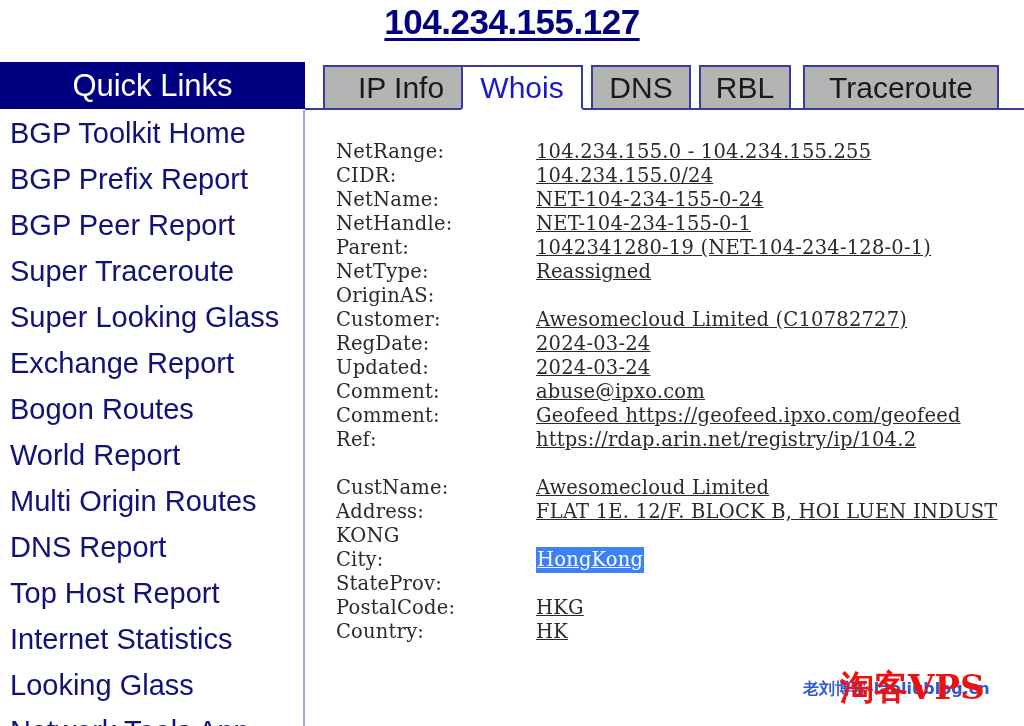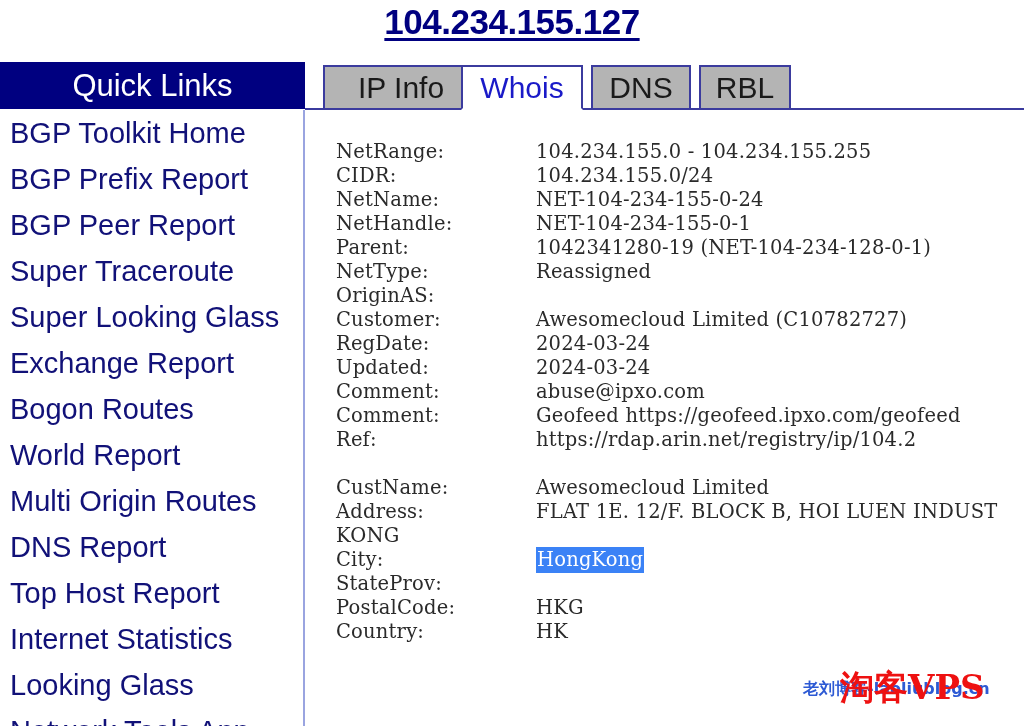--- a/index.html
+++ b/index.html
@@ -158,20 +158,21 @@
     height: 24px;
     white-space: pre;
     overflow: visible;
   }
   .wl-label {
     display: inline-block;
     width: 200px;
   }
   .wl-value {
     display: inline;
+    text-decoration: underline;
   }
   .wl-value.highlight {
     background: #3b82f6;
     color: #ffffff;
     padding: 1px 1px 2px 1px;
   }
   .whois-blank {
     height: 24px;
   }
 
@@ -257,20 +258,21 @@
         </li>
       </ul>
   </nav>
 
   <div class="tabbar" id="tabbar">
     <div class="tabbar-baseline"></div>
   <div class="tab" style="left: 18px; width: 156px;">IP Info</div>
       <div class="tab active" style="left: 156px; width: 122px;">Whois</div>
       <div class="tab" style="left: 286px; width: 100px;">DNS</div>
       <div class="tab" style="left: 394px; width: 92px;">RBL</div>
+      <div class="tab" style="left: 498px; width: 196px;">Traceroute</div>
     </div>
 
   <div class="content">
     <pre class="whois-pre" id="whois-pre"><div class="whois-line"><span class="wl-label">NetRange:</span><span class="wl-value">104.234.155.0 - 104.234.155.255</span></div><div class="whois-line"><span class="wl-label">CIDR:</span><span class="wl-value">104.234.155.0/24</span></div><div class="whois-line"><span class="wl-label">NetName:</span><span class="wl-value">NET-104-234-155-0-24</span></div><div class="whois-line"><span class="wl-label">NetHandle:</span><span class="wl-value">NET-104-234-155-0-1</span></div><div class="whois-line"><span class="wl-label">Parent:</span><span class="wl-value">1042341280-19 (NET-104-234-128-0-1)</span></div><div class="whois-line"><span class="wl-label">NetType:</span><span class="wl-value">Reassigned</span></div><div class="whois-line"><span class="wl-label">OriginAS:</span></div><div class="whois-line"><span class="wl-label">Customer:</span><span class="wl-value">Awesomecloud Limited (C10782727)</span></div><div class="whois-line"><span class="wl-label">RegDate:</span><span class="wl-value">2024-03-24</span></div><div class="whois-line"><span class="wl-label">Updated:</span><span class="wl-value">2024-03-24</span></div><div class="whois-line"><span class="wl-label">Comment:</span><span class="wl-value">abuse@ipxo.com</span></div><div class="whois-line"><span class="wl-label">Comment:</span><span class="wl-value">Geofeed https://geofeed.ipxo.com/geofeed</span></div><div class="whois-line"><span class="wl-label">Ref:</span><span class="wl-value">https://rdap.arin.net/registry/ip/104.2</span></div><div class="whois-blank"></div><div class="whois-line"><span class="wl-label">CustName:</span><span class="wl-value">Awesomecloud Limited</span></div><div class="whois-line"><span class="wl-label">Address:</span><span class="wl-value">FLAT 1E. 12/F. BLOCK B, HOI LUEN INDUST</span></div><div class="whois-line"><span>KONG</span></div><div class="whois-line"><span class="wl-label">City:</span><span class="wl-value highlight">HongKong</span></div><div class="whois-line"><span class="wl-label">StateProv:</span></div><div class="whois-line"><span class="wl-label">PostalCode:</span><span class="wl-value">HKG</span></div><div class="whois-line"><span class="wl-label">Country:</span><span class="wl-value">HK</span></div></pre>
   </div>
 
   <div class="watermark watermark-blue">老刘博客-laoliublog.cn</div>
   <div class="watermark watermark-red">淘客VPS</div>
 
 </div>

